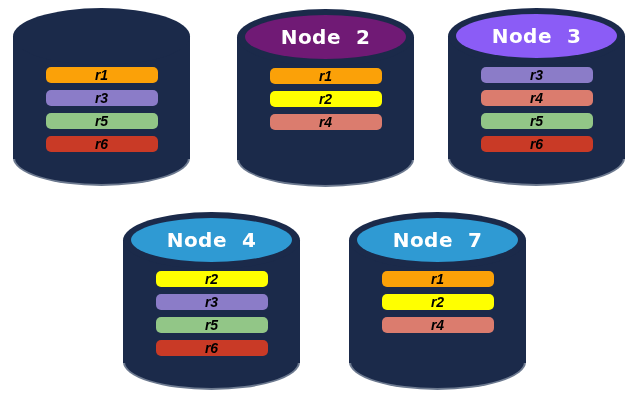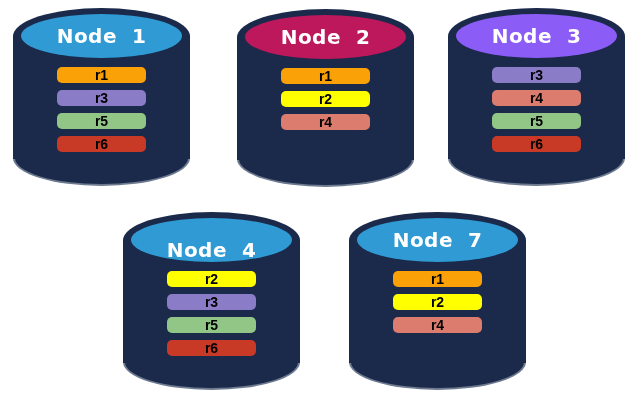--- a/index.html
+++ b/index.html
@@ -47,62 +47,59 @@
     letter-spacing: 0.5px;
     white-space: pre;
   }
   .bars {
     position: absolute; top: 59px; left: 0; right: 0;
     display: flex; flex-direction: column; align-items: center;
     gap: 7px;
     z-index: 5;
   }
   .bar {
-    width: 89px; height: 16px;
+    width: 112px; height: 16px;
     border-radius: 5px;
-    display: flex; align-items: center; justify-content: center;
+    display: flex; align-items: center; justify-content: center; font-style: italic;
   }
   .bar-label {
     font-family: "Liberation Sans", sans-serif;
     font-weight: bold;
     font-size: 14px;
     line-height: 16px;
   }
 </style>
 </head>
 <body style="background: rgb(255, 255, 255);">
 
 <div id="diagram">
     <div class="cylinder" style="left: 13px; top: 8px;">
     <div class="cyl-bottom" style="background: rgb(27, 42, 74);"></div>
     <div class="cyl-body" style="background: rgb(27, 42, 74);"></div>
     <div class="cyl-top" style="background: rgb(27, 42, 74);"></div>
-    <div class="cyl-cap" style="background: rgb(47, 154, 211);">
-      <span class="node-title" style="color: rgb(255, 255, 255);">Node  1</span>
-    </div>
     <div class="bars">
         <div class="bar" style="background: rgb(251, 161, 8);">
           <span class="bar-label" style="color: rgb(0, 0, 0);">r1</span>
         </div>
         <div class="bar" style="background: rgb(139, 124, 200);">
           <span class="bar-label" style="color: rgb(0, 0, 0);">r3</span>
         </div>
         <div class="bar" style="background: rgb(146, 198, 135);">
           <span class="bar-label" style="color: rgb(0, 0, 0);">r5</span>
         </div>
         <div class="bar" style="background: rgb(201, 58, 38);">
           <span class="bar-label" style="color: rgb(0, 0, 0);">r6</span>
         </div>
       </div>
   </div>
     <div class="cylinder" style="left: 237px; top: 9px;">
     <div class="cyl-bottom" style="background: rgb(27, 42, 74);"></div>
     <div class="cyl-body" style="background: rgb(27, 42, 74);"></div>
     <div class="cyl-top" style="background: rgb(27, 42, 74);"></div>
-    <div class="cyl-cap" style="background: #be185d;">
+    <div class="cyl-cap" style="background: #701a75;">
       <span class="node-title" style="color: rgb(255, 255, 255);">Node  2</span>
     </div>
     <div class="bars">
         <div class="bar" style="background: rgb(251, 161, 8);">
           <span class="bar-label" style="color: rgb(0, 0, 0);">r1</span>
         </div>
         <div class="bar" style="background: rgb(255, 255, 0);">
           <span class="bar-label" style="color: rgb(0, 0, 0);">r2</span>
         </div>
         <div class="bar" style="background: rgb(219, 124, 110);">
@@ -129,21 +126,21 @@
         </div>
         <div class="bar" style="background: rgb(201, 58, 38);">
           <span class="bar-label" style="color: rgb(0, 0, 0);">r6</span>
         </div>
       </div>
   </div>
     <div class="cylinder" style="left: 123px; top: 212px;">
     <div class="cyl-bottom" style="background: rgb(27, 42, 74);"></div>
     <div class="cyl-body" style="background: rgb(27, 42, 74);"></div>
     <div class="cyl-top" style="background: rgb(27, 42, 74);"></div>
-    <div class="cyl-cap" style="background: rgb(47, 154, 211); align-items: flex-end;">
+    <div class="cyl-cap" style="background: rgb(47, 154, 211);">
       <span class="node-title" style="color: rgb(255, 255, 255);">Node  4</span>
     </div>
     <div class="bars">
         <div class="bar" style="background: rgb(255, 255, 0);">
           <span class="bar-label" style="color: rgb(0, 0, 0);">r2</span>
         </div>
         <div class="bar" style="background: rgb(139, 124, 200);">
           <span class="bar-label" style="color: rgb(0, 0, 0);">r3</span>
         </div>
         <div class="bar" style="background: rgb(146, 198, 135);">

